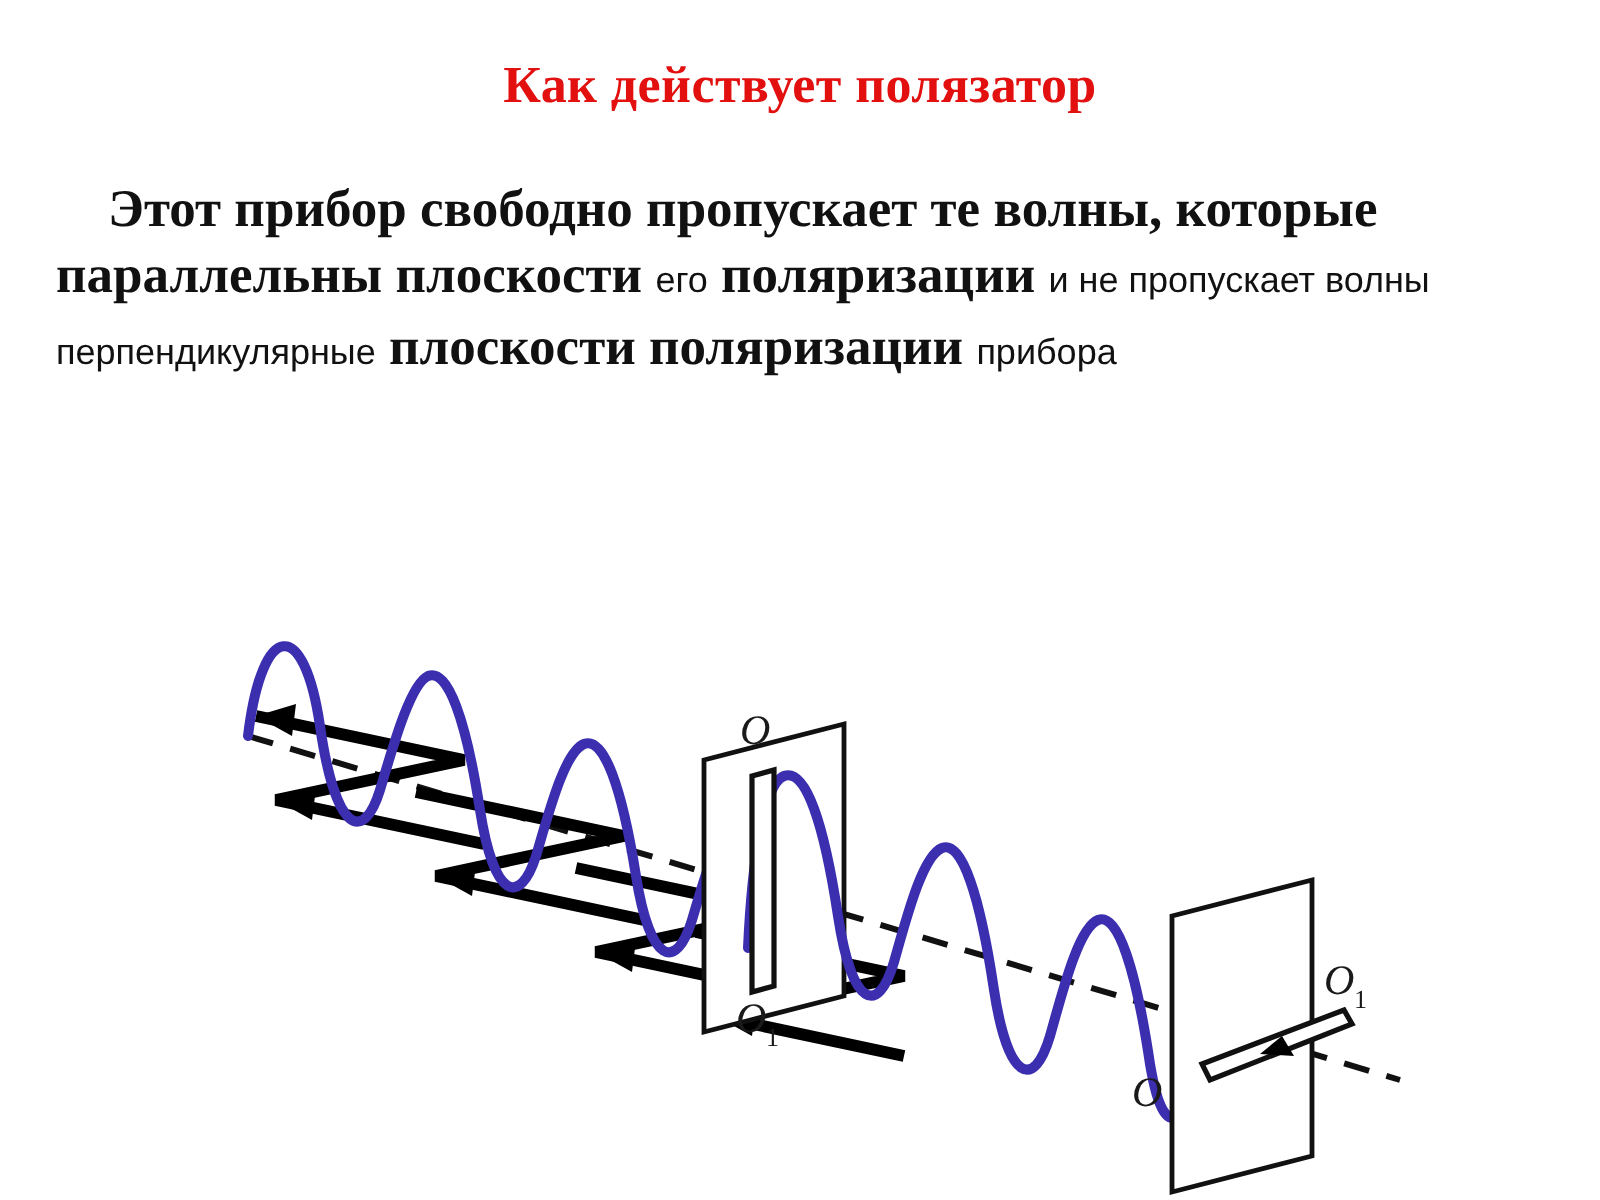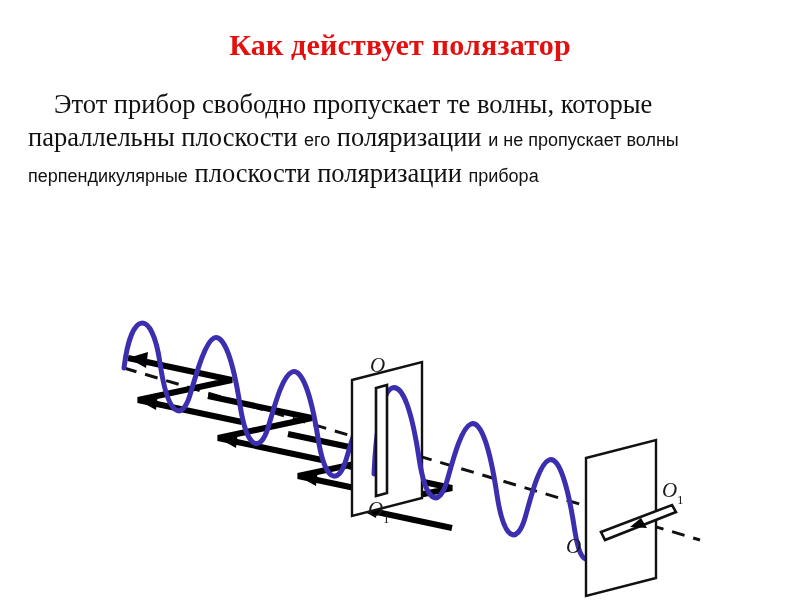--- a/index.html
+++ b/index.html
@@ -23,39 +23,40 @@
 
   
   #title {
     position: absolute;
     left: 0;
     top: 28px;
     width: 800px;
     text-align: center;
     font-family: "Liberation Serif", serif;
     font-weight: bold;
-    font-size: 30px;
+    font-size: 26px;
     letter-spacing: 0.2px;
     color: #e31010;
     white-space: nowrap;
   }
 
   
   #body-text {
     position: absolute;
     left: 28px;
     top: 88px;
     width: 742px;
     font-size: 26.5px;
     line-height: 33px;
     color: #111111;
     text-indent: 26px;
   }
   .serif-run {
     font-family: "Liberation Serif", serif;
+    font-weight: bold;
   }
   .sans-run {
     font-family: "Liberation Sans", sans-serif;
     font-size: 18px;
   }
 
   
   #diagram {
     position: absolute;
     left: 0;

